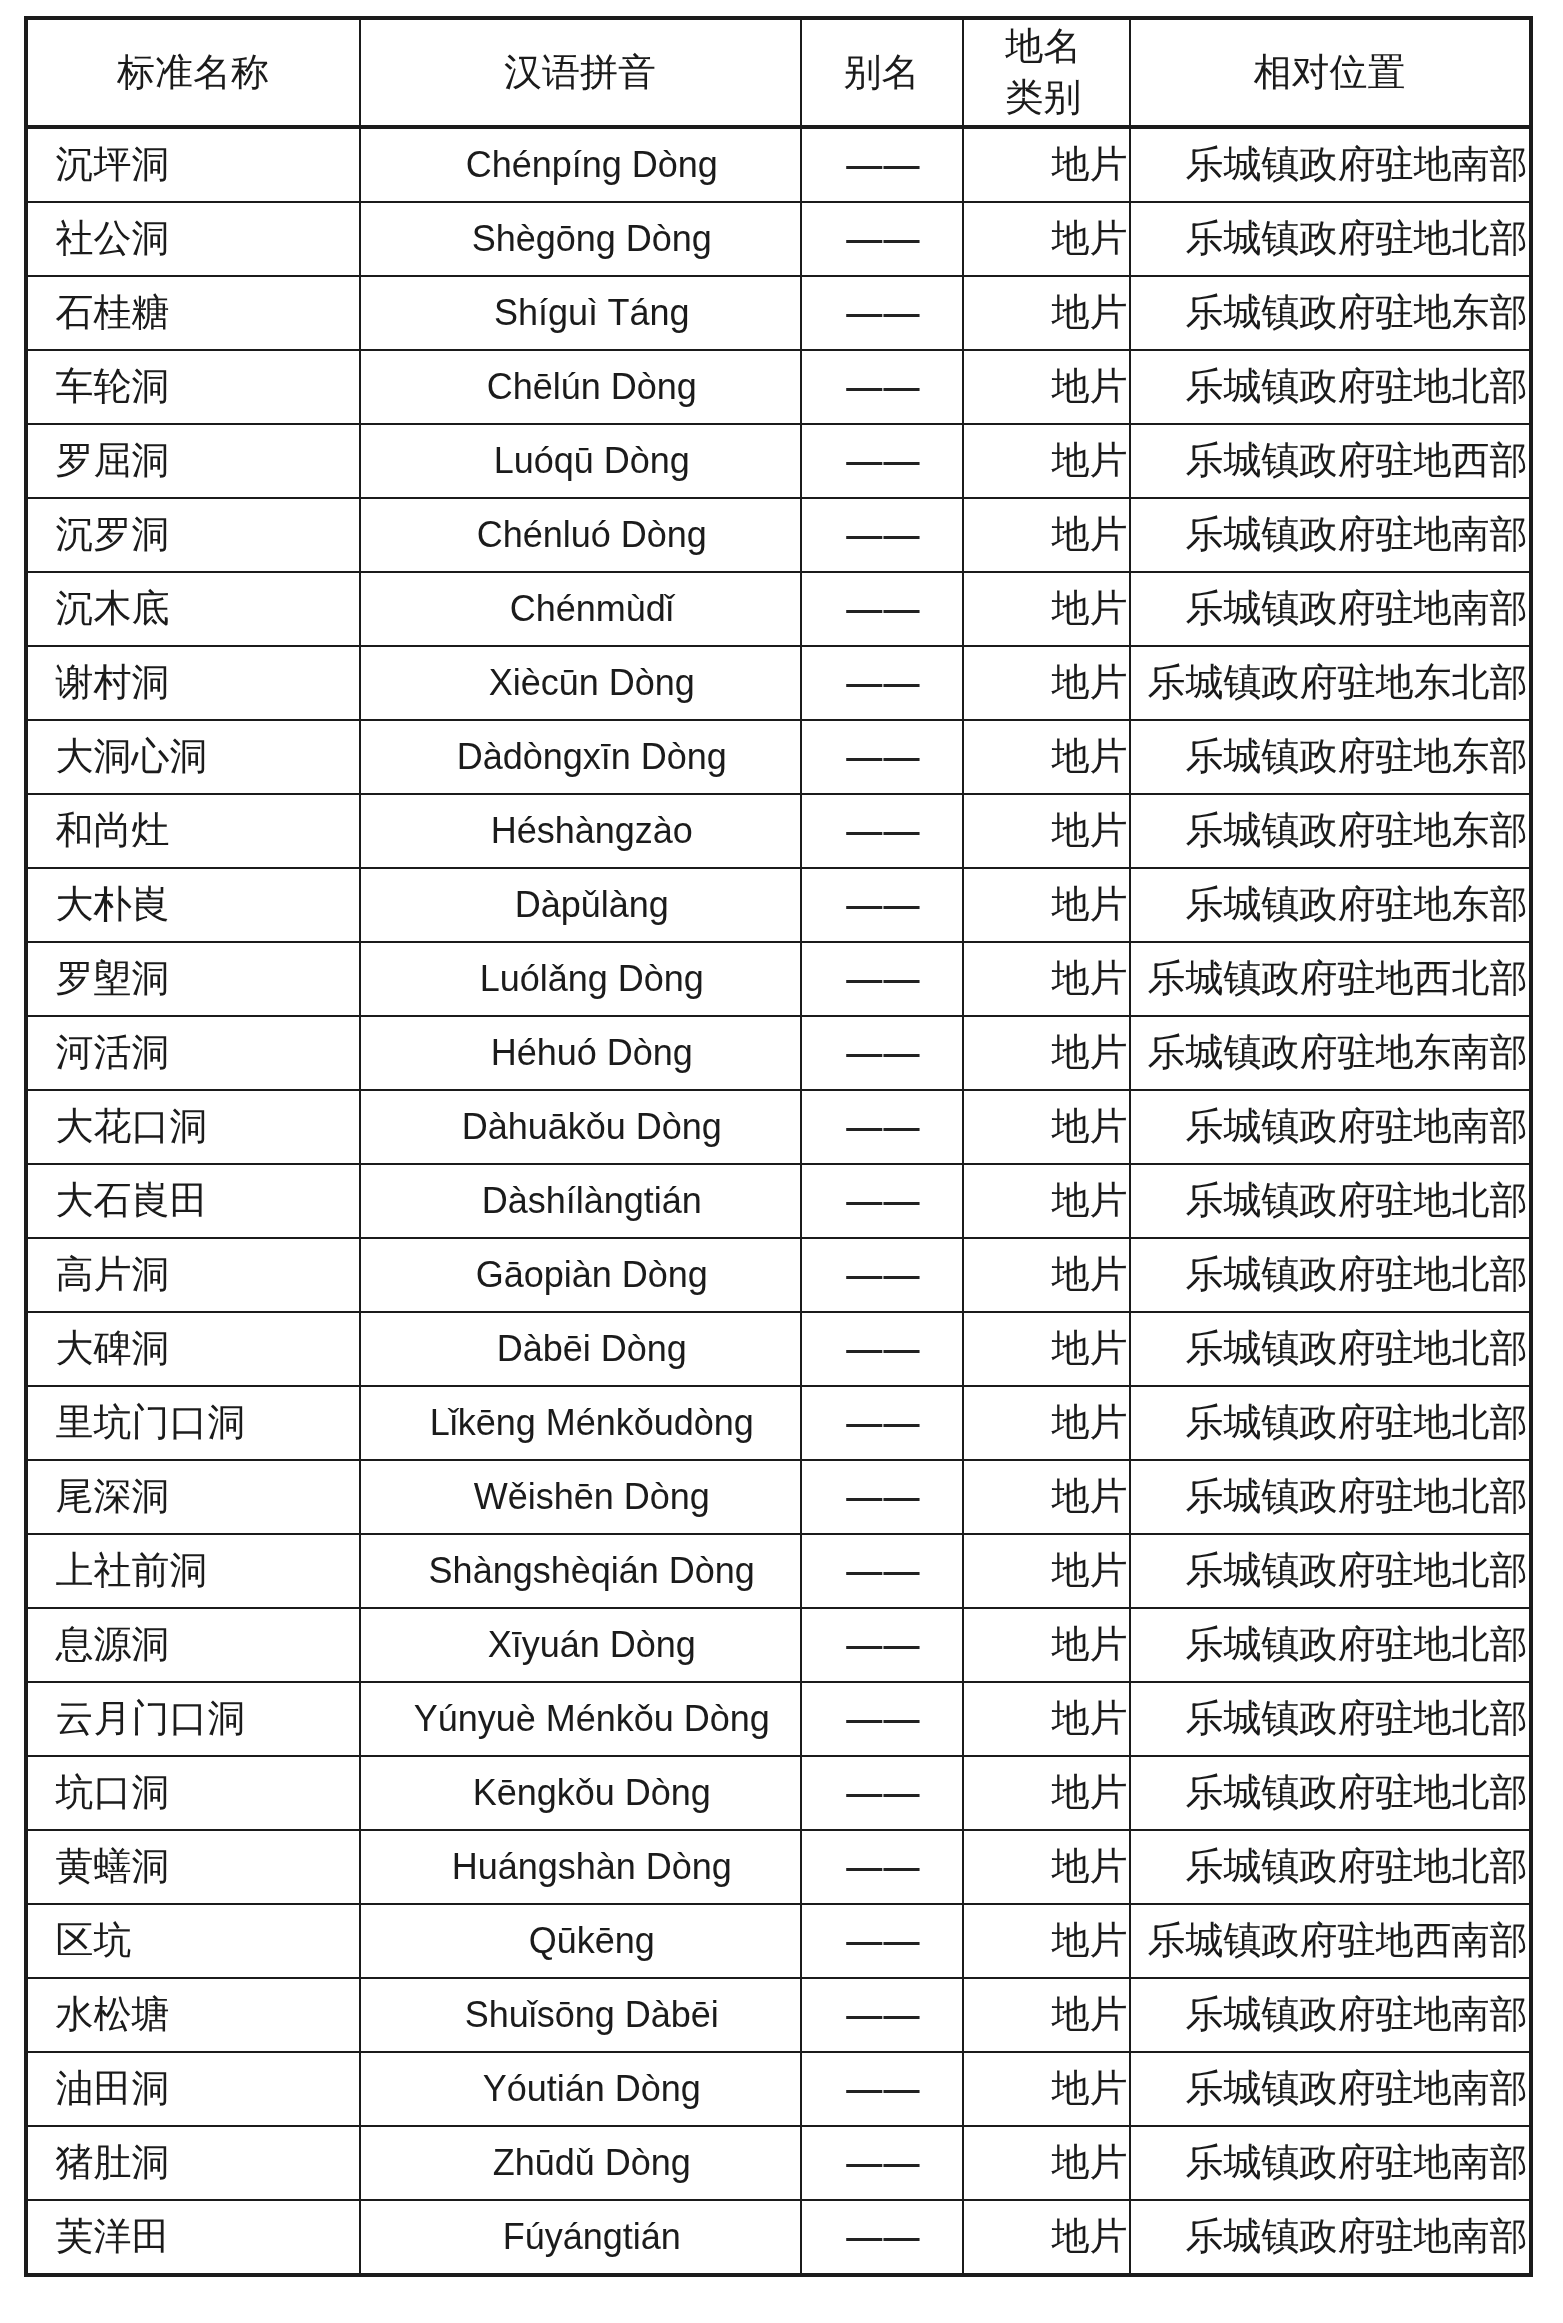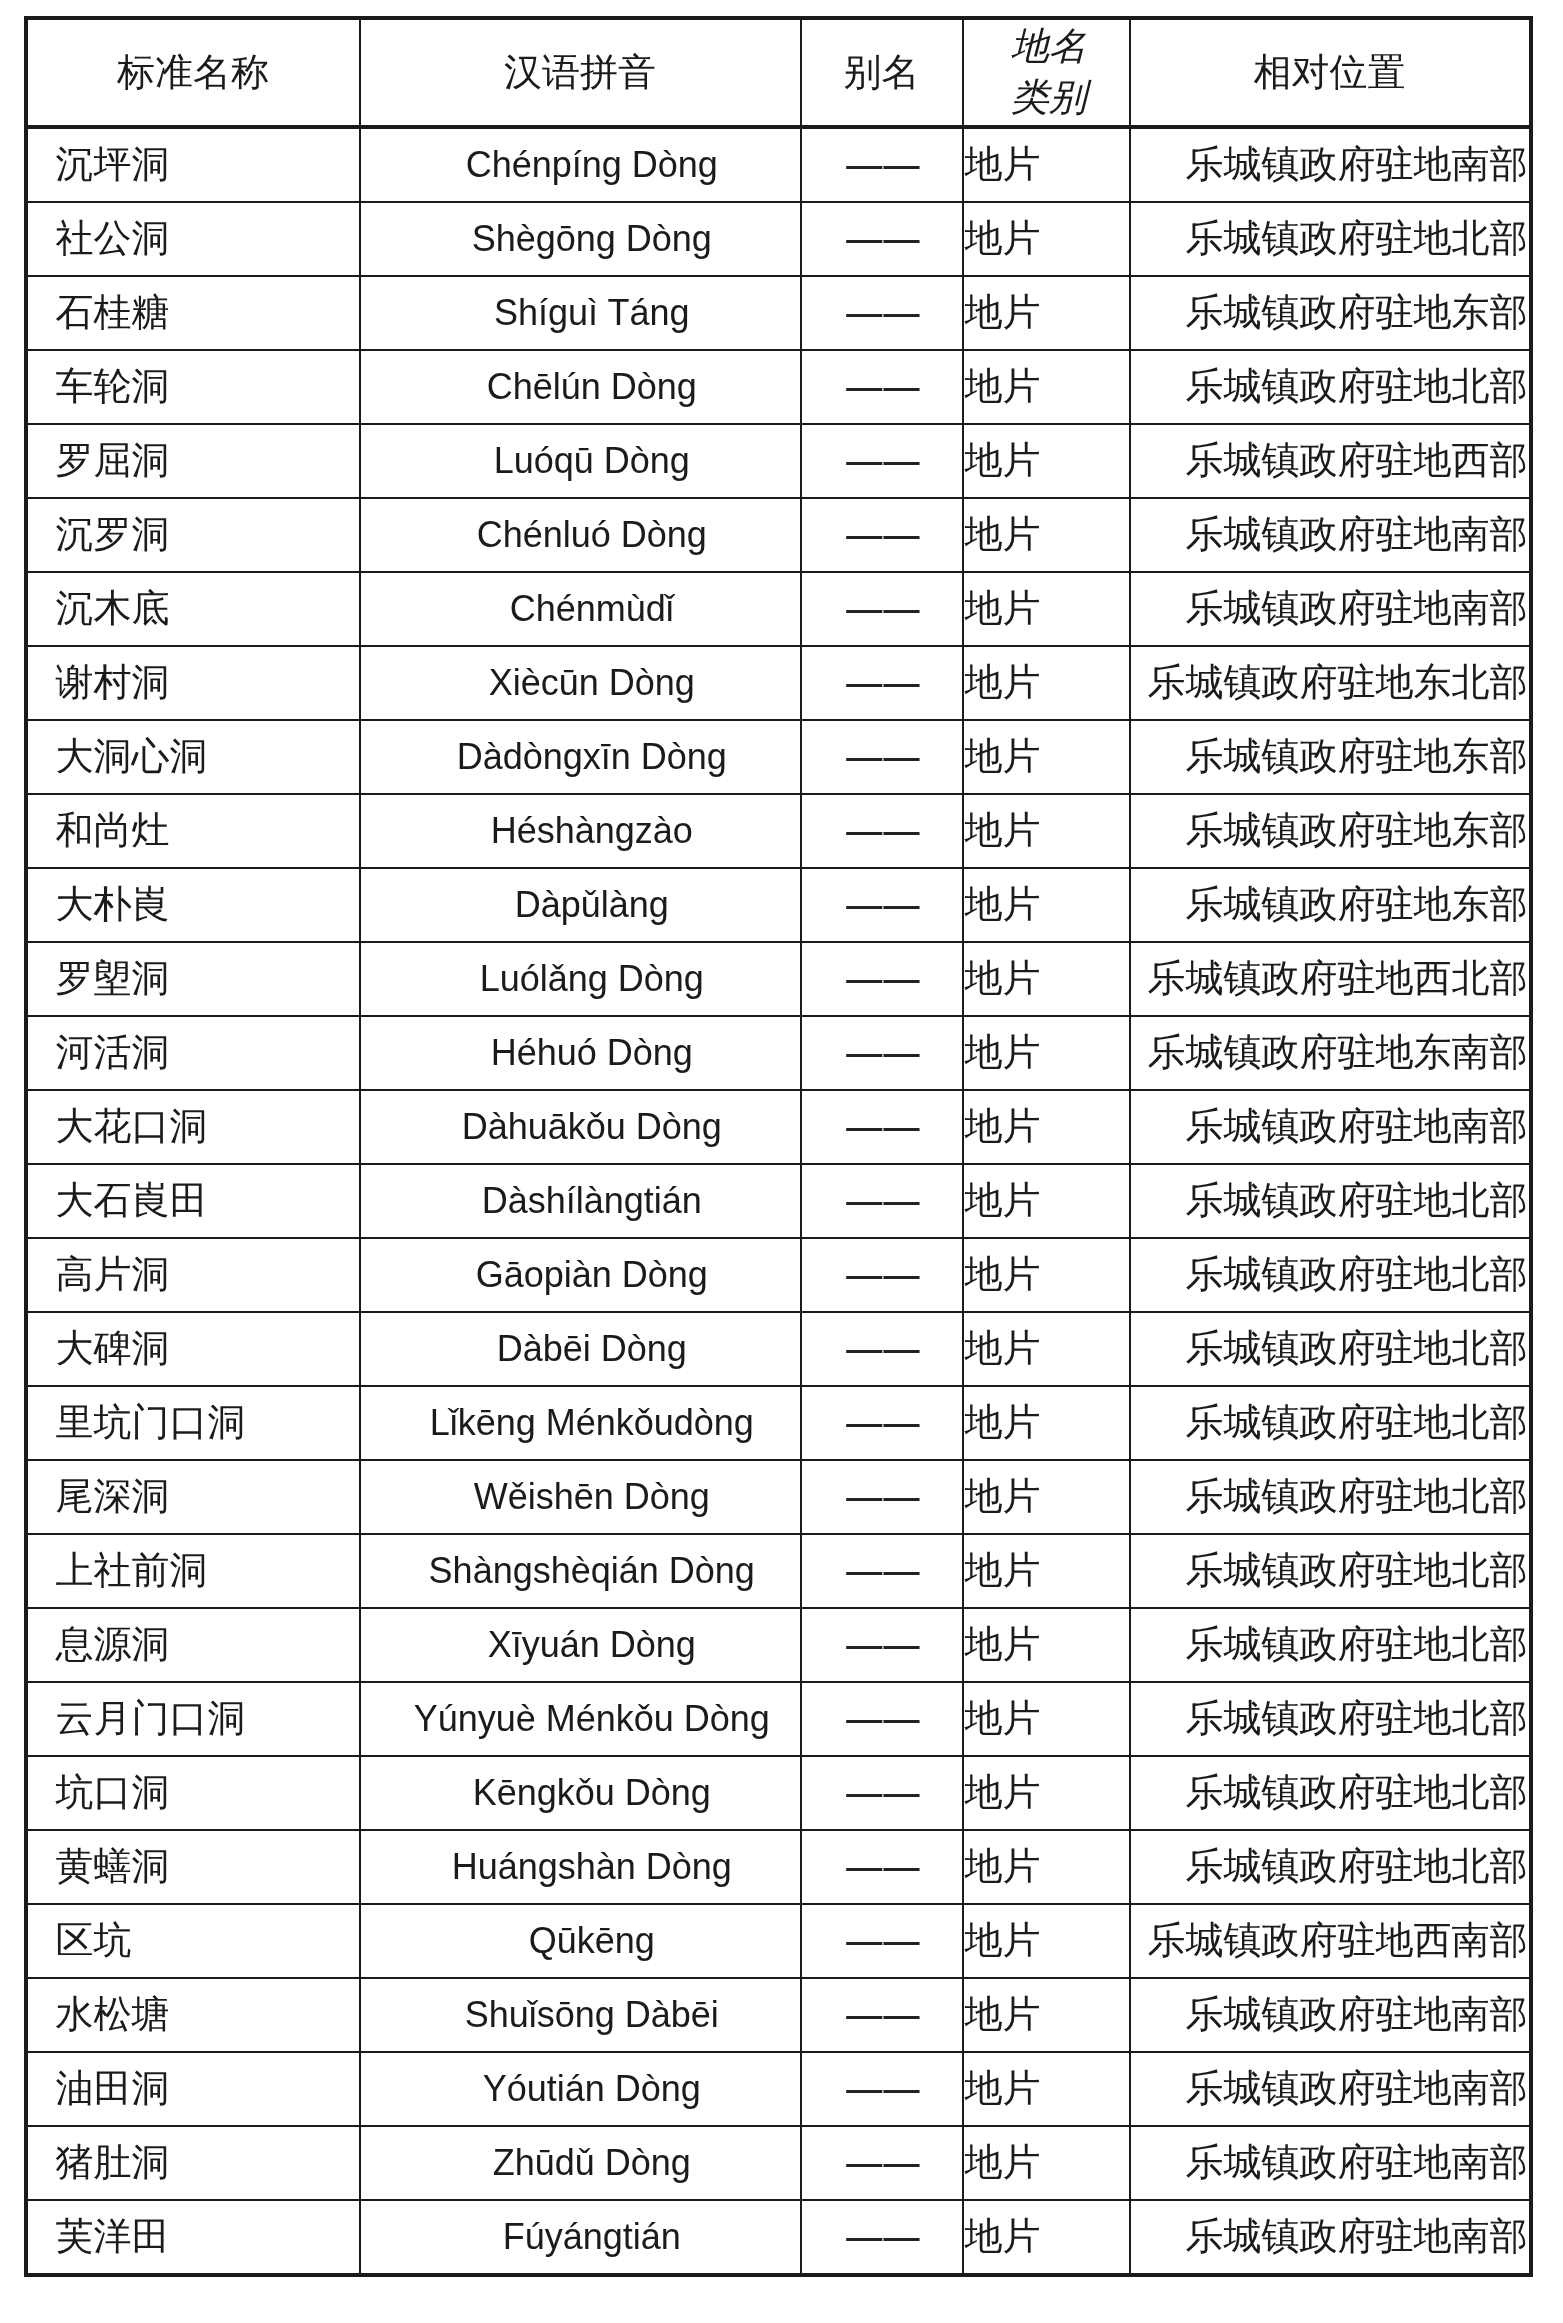--- a/index.html
+++ b/index.html
@@ -55,29 +55,28 @@
   }
   .c-alias {
     text-align: center;
   }
   .c-alias .dash {
     font-family: "DejaVu Sans", sans-serif;
     font-size: 40px;
     letter-spacing: -2.8px;
     color: #222222;
   }
-  .c-category { text-align: left; }
+  .c-category { text-align: right; }
   .c-position { text-align: right; }
   .wrap-two {
     display: inline-block;
     width: 2.15em;
     line-height: 1.35;
-    text-align: right;
+    text-align: left;
     vertical-align: middle;
-    font-style: italic;
   }
 </style>
 </head>
 <body>
 
 <table class="gazetteer">
   <colgroup>
     <col style="width:334px">
     <col style="width:441px">
     <col style="width:162px">

